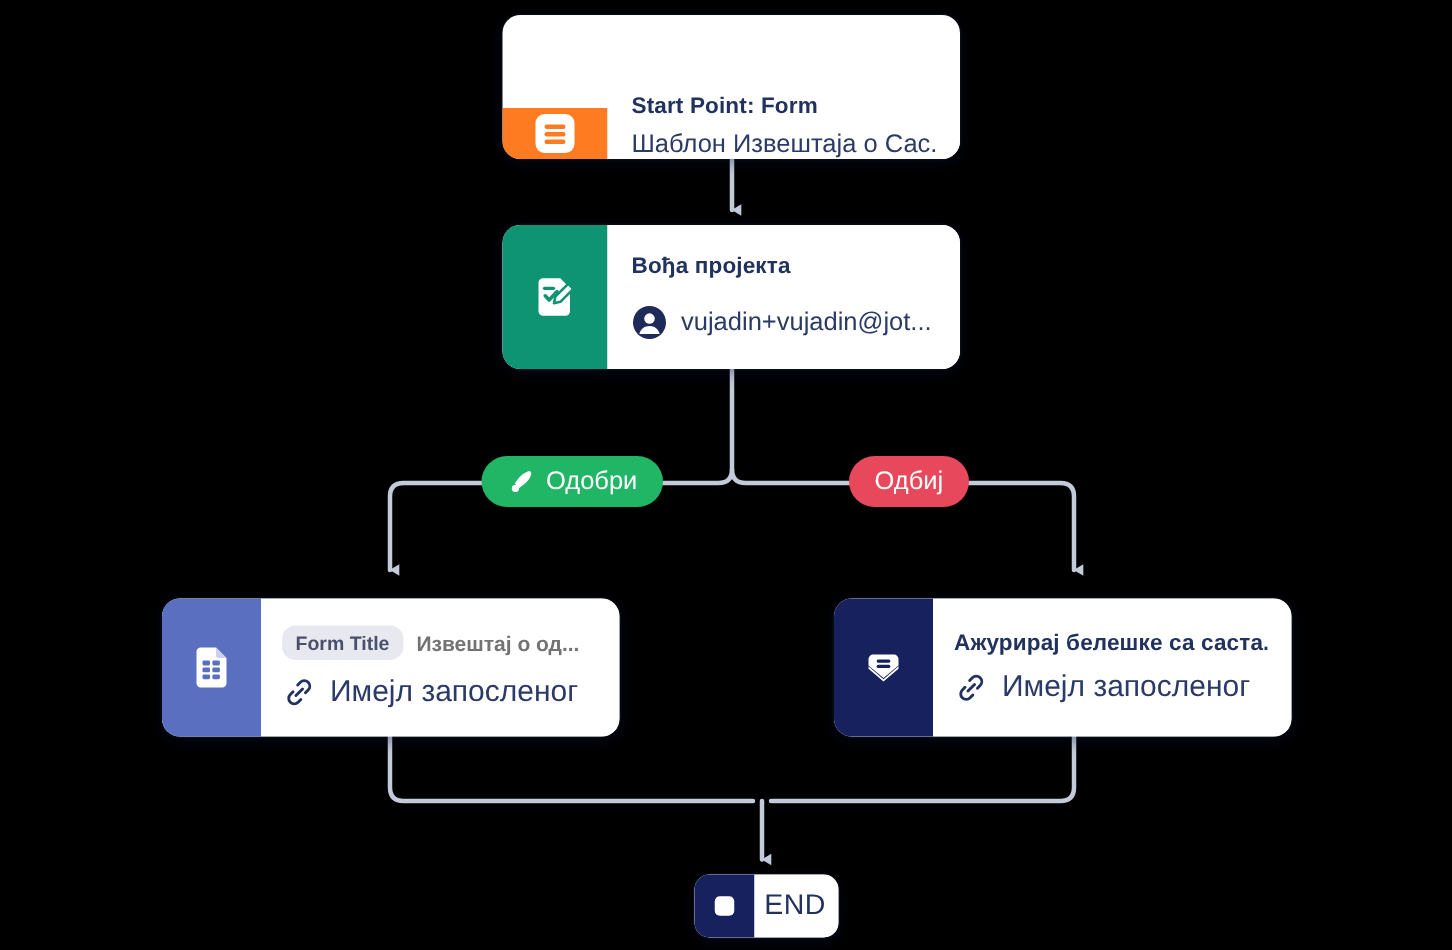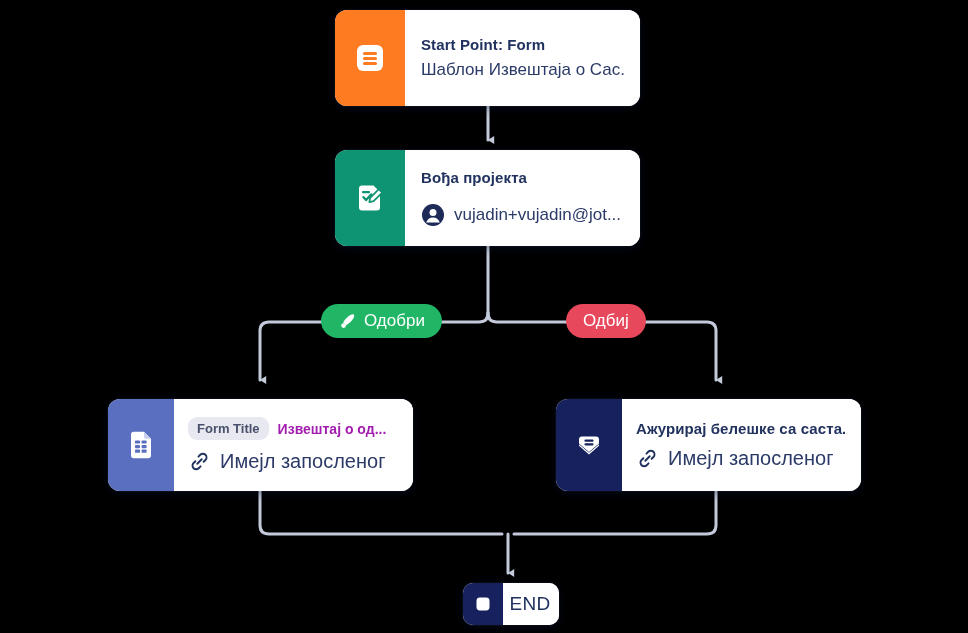--- a/index.html
+++ b/index.html
@@ -72,21 +72,21 @@
   .row {
     display: flex;
     align-items: center;
     gap: 9px;
     white-space: nowrap;
   }
   .row-icon { flex: 0 0 auto; display: flex; align-items: center; }
 
   
   #node-start {
-    left: 335px; top: 10px; width: 305px; height: 96px;
+    left: 335px; top: 10px; width: 305px; height: 96px; align-items: flex-end;
   }
   #node-start .node-icon { width: 70px; background: #ff7b21; }
   #node-start .node-body { gap: 7px; padding-left: 16px; }
 
   #node-approver {
     left: 335px; top: 150px; width: 305px; height: 96px;
   }
   #node-approver .node-icon { width: 70px; background: #0e9472; }
   #node-approver .node-body { gap: 17px; padding-left: 16px; }
 
@@ -123,21 +123,21 @@
   .pill-label {
     background: #e8e9f0;
     color: #49506b;
     font-size: 13px;
     font-weight: bold;
     padding: 4px 9px;
     border-radius: 9px;
     white-space: nowrap;
   }
   .pill-value {
-    color: #a21caf;
+    color: #737373;
     font-size: 14px;
     font-weight: bold;
     white-space: nowrap;
     overflow: hidden;
   }
   .link-text {
     color: #2b3a67;
     font-size: 20px;
     white-space: nowrap;
   }

